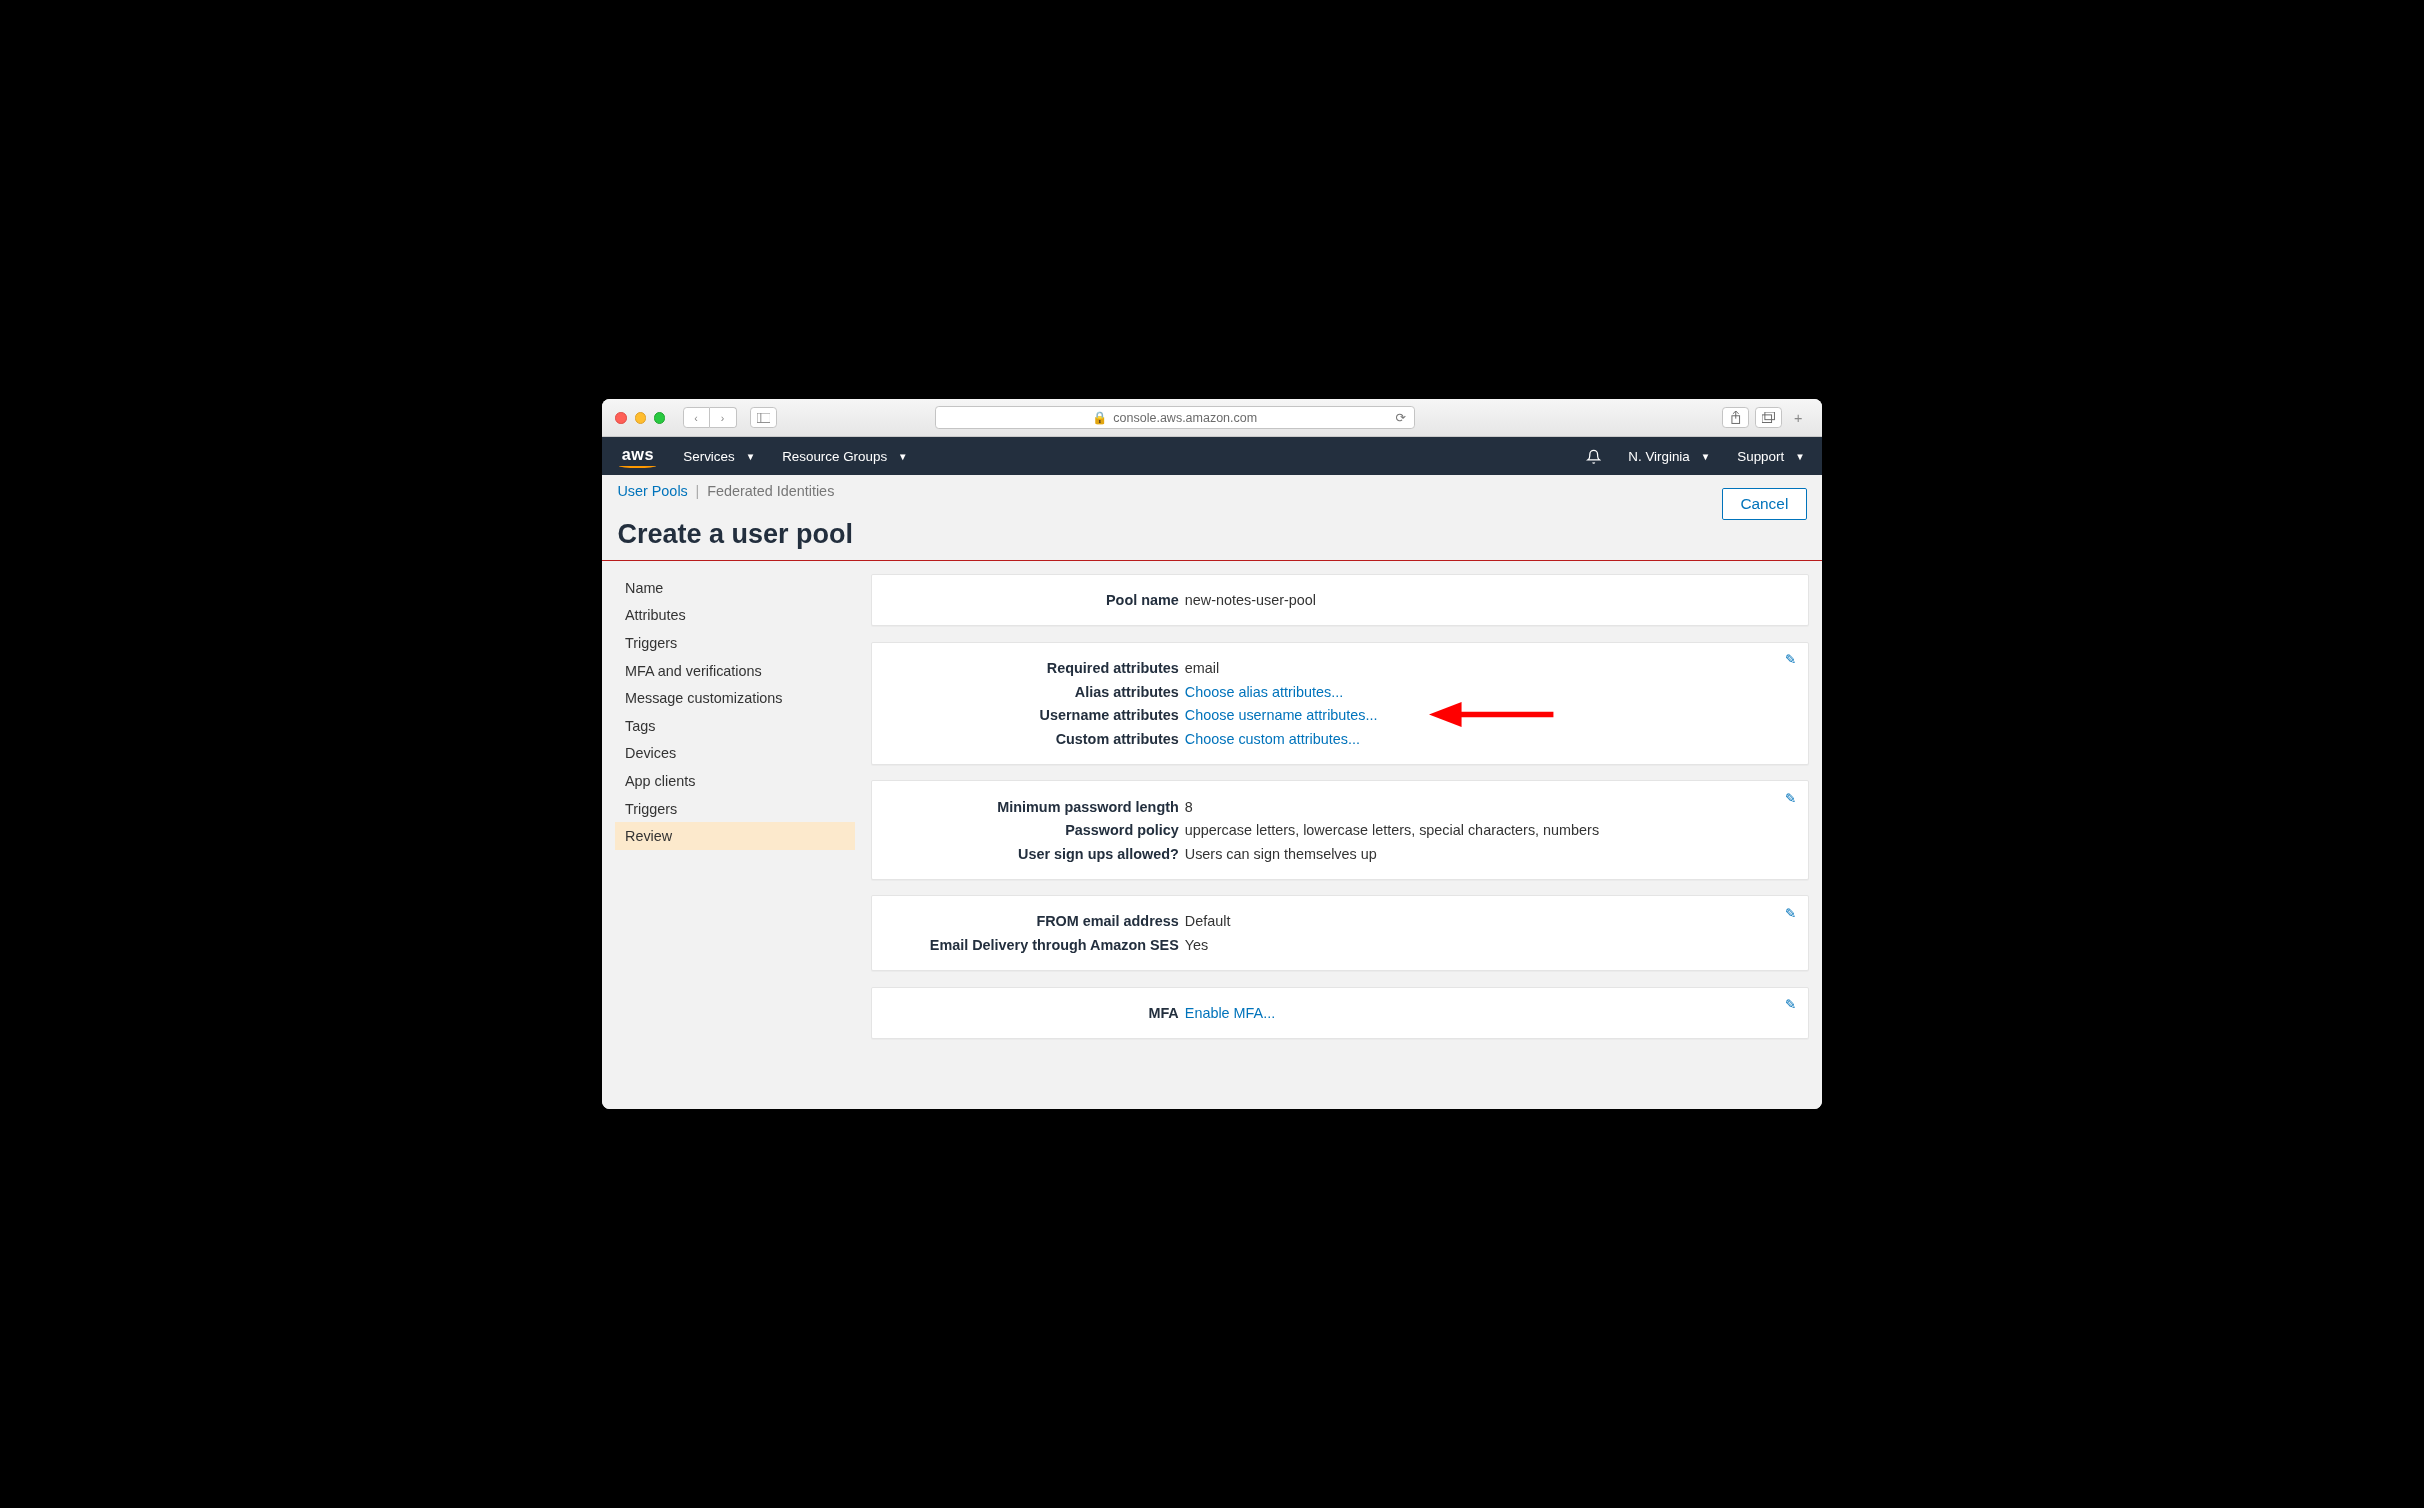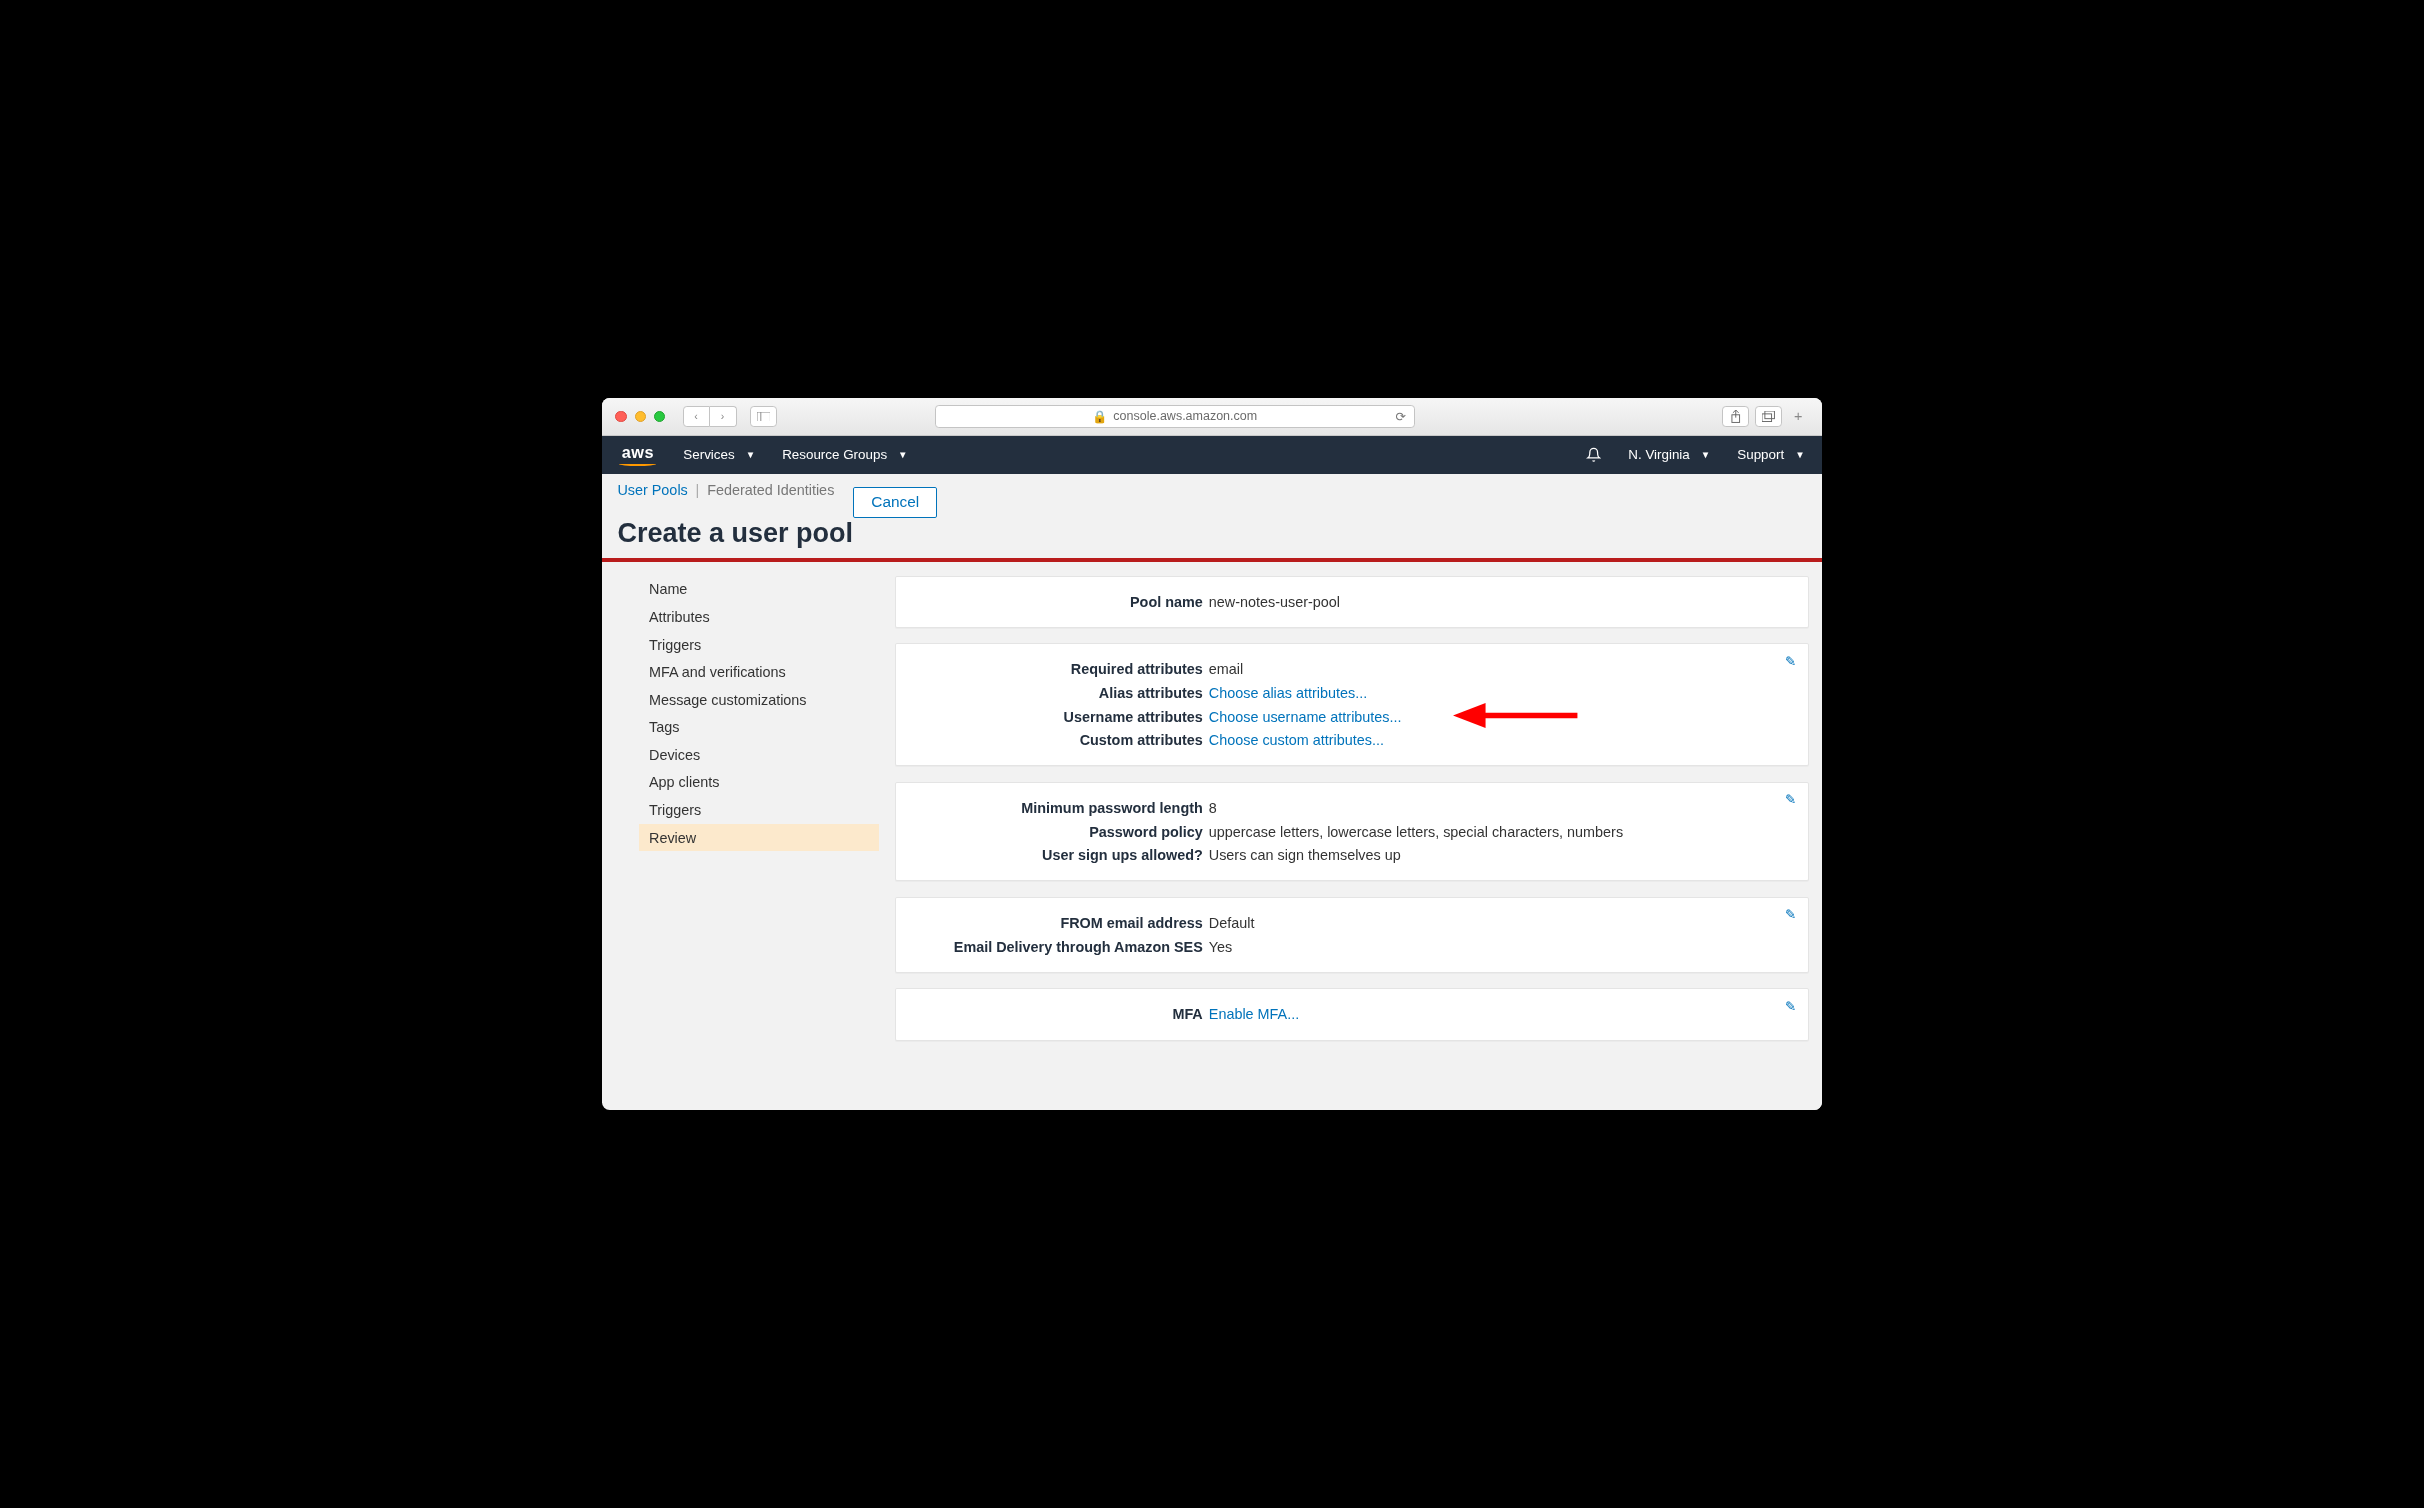--- a/index.html
+++ b/index.html
@@ -48,30 +48,30 @@
   
   .aws-nav{height:38px;background:#232f3e;display:flex;align-items:center;padding:0 17.3px;color:#fff;font-size:13.4px;gap:27px;}
   .aws-logo{font-weight:700;font-size:16.3px;letter-spacing:0.5px;display:flex;flex-direction:column;align-items:center;color:#fff;}
   .aws-logo .smile{height:3.8px;width:37px;border-bottom:2.9px solid #ff9900;border-radius:0 0 50% 50%;}
   .aws-nav-item{display:flex;align-items:center;gap:11px;cursor:pointer;}
   .aws-nav-item .caret{font-size:9.6px;}
   .nav-spacer{flex:1;}
   .bell{font-size:15.4px;}
 
   
-  .subheader{background:#f2f2f2;padding:7.7px 15.4px 9.6px;border-bottom:4px solid #b91c1c;display:flex;align-items:flex-start;}
+  .subheader{background:#f2f2f2;padding:7.7px 15.4px 9.6px;border-bottom:1px solid #b91c1c;display:flex;align-items:flex-start;justify-content:space-between;}
   .crumbs{font-size:14.4px;}
   .crumbs .link{color:#0073bb;}
   .crumbs .muted{color:#777;}
   .crumbs .sep{color:#aaa;margin:0 3.8px;}
   .page-title{font-size:27px;font-weight:600;color:#232f3e;margin-top:20px;}
   .cancel-btn{border:1.4px solid #0073bb;padding:5.8px 17.3px;color:#0073bb;background:#fff;font-size:15.4px;border-radius:1.9px;cursor:pointer;margin-top:5px;}
 
   
-  .main{display:flex;background:#f2f2f2;padding:13.4px;gap:15.4px;min-height:548px;margin-left:24px;}
+  .main{display:flex;background:#f2f2f2;padding:13.4px;gap:15.4px;min-height:548px;}
   .sidebar{width:240px;}
   .sidebar-item{padding:5.8px 9.6px;font-size:14.4px;color:#333;cursor:pointer;}
   .sidebar-item.active{background:#fce9cc;}
   .content{flex:1;display:flex;flex-direction:column;gap:15.4px;}
   .card{background:#fff;border:1px solid #e4e4e4;border-radius:1.9px;padding:13.4px 19px;position:relative;box-shadow:0 1px 1px rgba(0,0,0,.03);}
   .row{display:flex;align-items:center;padding:3.8px 0;gap:6px;}
   .row .label{width:288px;text-align:right;font-weight:700;color:#232f3e;font-size:14.4px;}
   .row .val{color:#333;font-size:14.4px;}
   .row .val.link{color:#0073bb;cursor:pointer;}
   .edit-icon{position:absolute;top:9.6px;right:11.5px;color:#0073bb;font-size:13.4px;cursor:pointer;}

